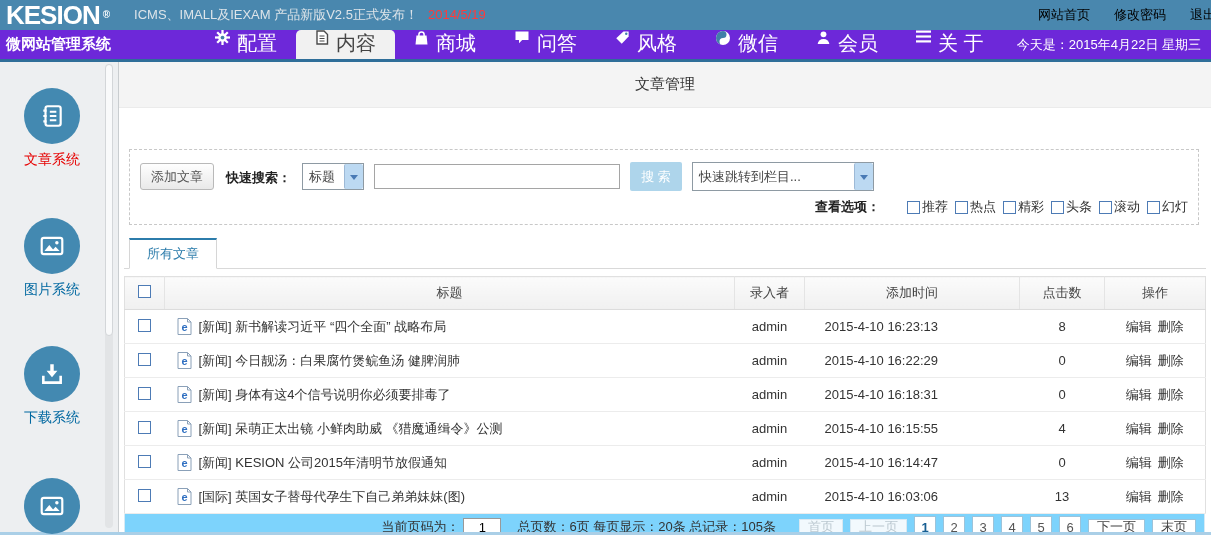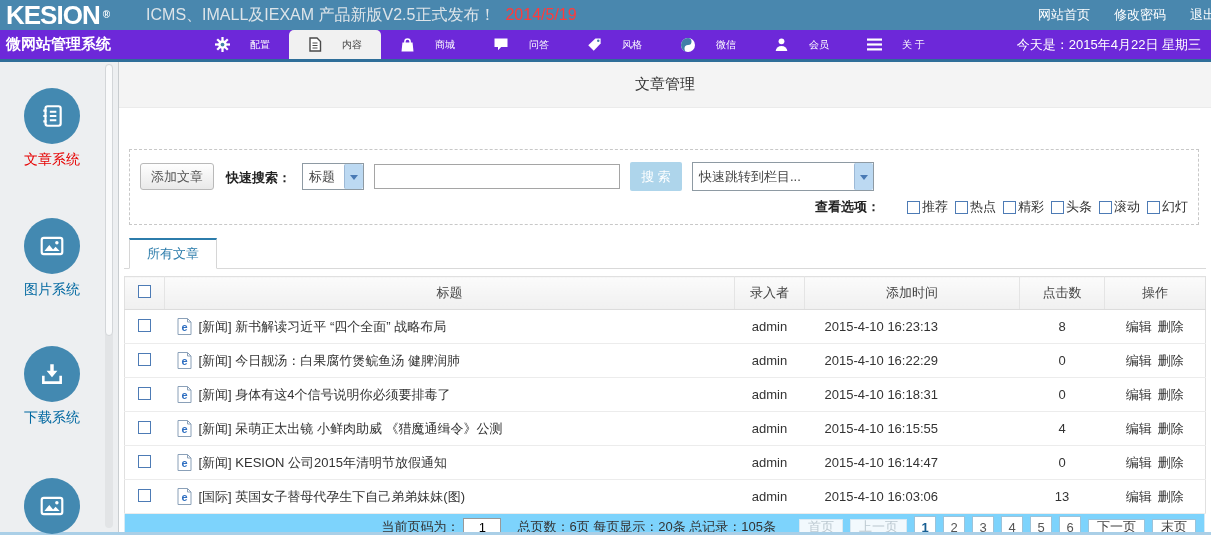--- a/index.html
+++ b/index.html
@@ -3,30 +3,30 @@
 <meta charset="utf-8">
 <style>
   * { margin:0; padding:0; box-sizing:border-box; }
   body { font-family:"Liberation Sans","DejaVu Sans",sans-serif; background:#fff; }
   .screen { position:relative; width:1211px; height:535px; overflow:hidden; background:#fff; }
 
   
   .topbar { height:30px; background:#4987ae; display:flex; align-items:center; padding:0 0 0 6px; position:relative; }
   .logo { color:#fff; font-size:26px; font-weight:bold; letter-spacing:-1px; line-height:28px; }
   .reg { font-size:10px; vertical-align:top; margin-left:3px; letter-spacing:0; }
-  .announce { margin-left:36px; font-size:16px; color:#dde4e9; white-space:nowrap; }
+  .announce { margin-left:24px; font-size:13px; color:#dde4e9; white-space:nowrap; }
   .announce .date { color:#ff3b3b; margin-left:10px; }
   .top-links { position:absolute; left:1038px; top:0; height:30px; display:flex; align-items:center; gap:24px; white-space:nowrap; }
-  .top-links a { color:#ffffff; font-size:13px; text-decoration:none; cursor:pointer; }
+  .top-links a { color:#000000; font-size:13px; text-decoration:none; cursor:pointer; }
 
   
   .navbar { height:32px; background:#6d28d9; border-bottom:3px solid #2f6e99; display:flex; align-items:stretch; position:relative; }
   .brand { color:#fff; font-size:15px; font-weight:bold; padding:0 10px 0 6px; display:flex; align-items:center; width:196px; }
   .menu { display:flex; align-items:stretch; }
-  .nav-item { display:flex; align-items:center; gap:20px; padding:0 19px; color:#fff; font-size:10px; cursor:pointer; }
+  .nav-item { display:flex; align-items:flex-start; gap:7px; padding:0 19px; color:#fff; font-size:20px; cursor:pointer; }
   .nav-item.active { background:#f1f1f1; color:#444; border-radius:5px 5px 0 0; }
   .nicon { display:flex; align-items:center; }
   .today { position:absolute; right:10px; top:0; height:29px; display:flex; align-items:center; color:#fff; font-size:13px; }
 
   
   .bodyrow { display:flex; height:470px; }
   .sidebar { width:119px; background:#edeff1; border-right:1px solid #c9cdd0; position:relative; flex:none; }
   .sb-track { position:absolute; right:5px; top:2px; width:8px; height:464px; background:#e2e4e6; border-radius:4px; }
   .sb-thumb { position:absolute; right:5px; top:2px; width:8px; height:272px; background:#f9fafb; border:1px solid #d3d6d9; border-radius:4px; }
   .side-item { position:absolute; left:0; width:104px; display:flex; flex-direction:column; align-items:center; cursor:pointer; }

